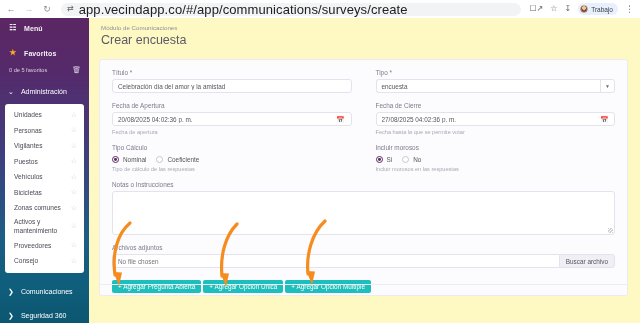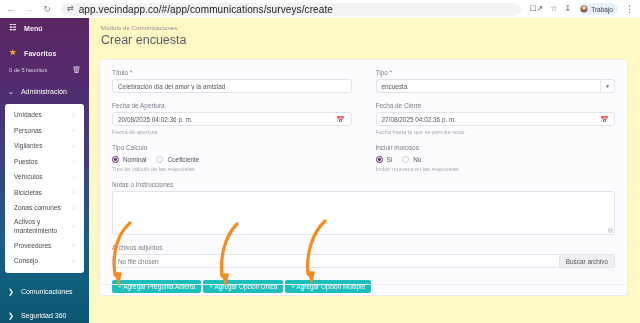--- a/index.html
+++ b/index.html
@@ -22,21 +22,21 @@
     flex: 0 0 auto;
   }
   .nav-btn.dim { color: #c3c7cb; }
   .omnibox {
     flex: 1 1 auto; height: 13px; background: #f1f3f4; border-radius: 7px;
     display: flex; align-items: center; padding: 0 6px; gap: 5px;
     margin-left: 2px; margin-right: 2px;
   }
   .omnibox .tune { color: #5f6368; font-size: 8px; line-height: 1; }
   .url-text {
-    font-size: 10px; color: #202124; white-space: nowrap; overflow: hidden;
+    font-size: 13px; color: #202124; white-space: nowrap; overflow: hidden;
     letter-spacing: .1px;
   }
   .tb-icons { display: flex; align-items: center; gap: 7px; padding-right: 2px; }
   .tb-icon { font-size: 8px; color: #5f6368; line-height: 1; }
   .profile-chip {
     display: flex; align-items: center; gap: 3px; background: #e8f0fe;
     border-radius: 8px; padding: 1px 5px 1px 2px; height: 12px;
   }
   .profile-dot {
     width: 8px; height: 8px; border-radius: 50%;

